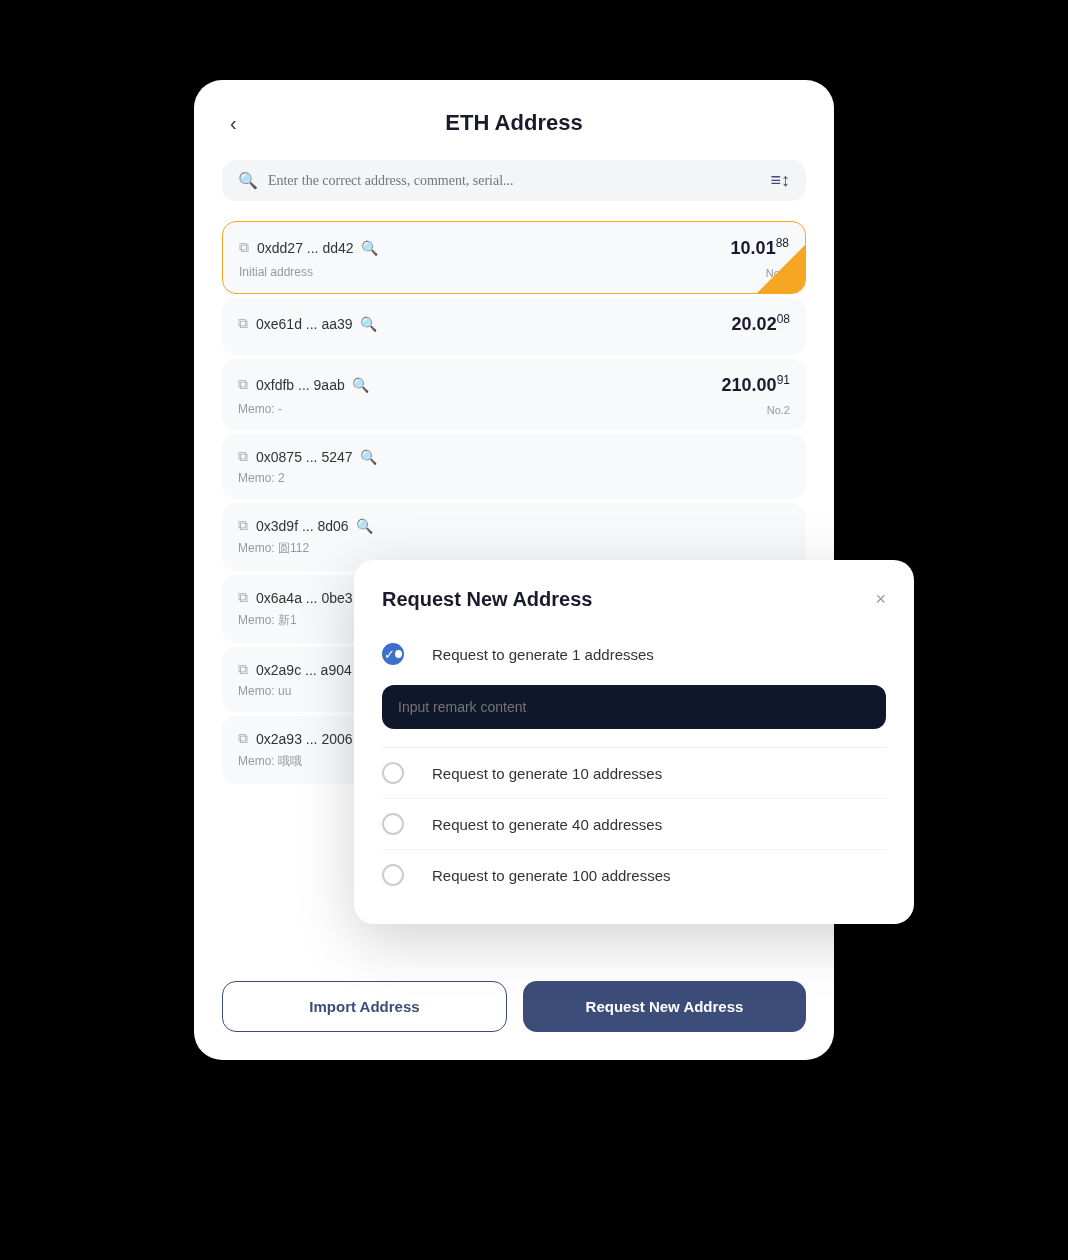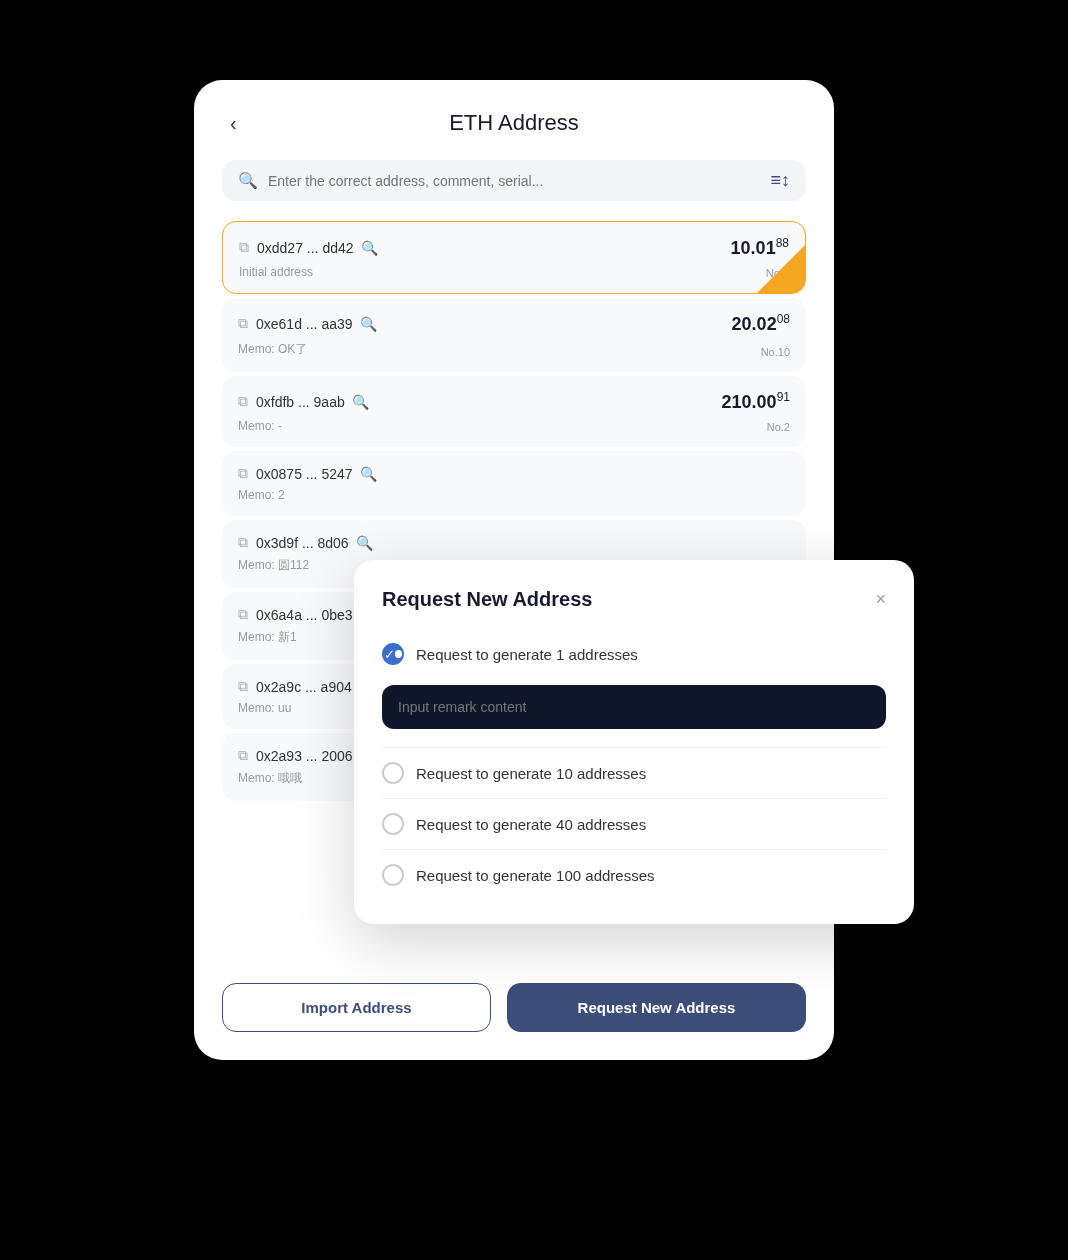--- a/index.html
+++ b/index.html
@@ -43,21 +43,21 @@
       left: 0;
       font-size: 20px;
       color: #333;
       background: none;
       border: none;
       cursor: pointer;
       padding: 4px 8px;
     }
     .header-title {
       font-size: 22px;
-      font-weight: 400;
+      font-weight: 700;
       color: #1a1a2e;
     }
 
     
     .search-bar {
       display: flex;
       align-items: center;
       background: #f4f5f7;
       border-radius: 14px;
       padding: 10px 16px;
@@ -68,20 +68,21 @@
       color: #aaa;
       font-size: 16px;
     }
     .search-input {
       flex: 1;
       background: none;
       border: none;
       outline: none;
       font-size: 14px;
       color: #15803d;
+      font-family: Liberation Serif, serif;
     }
     .filter-icon {
       color: #3d4d7a;
       font-size: 18px;
       cursor: pointer;
     }
 
     
     .address-list {
       display: flex;
@@ -166,20 +167,21 @@
     .footer-buttons {
       display: flex;
       gap: 16px;
       position: absolute;
       bottom: 28px;
       left: 28px;
       right: 28px;
     }
     .btn-import {
       flex: 1;
+      padding: 16px;
       border: 1.5px solid #3d4d7a;
       border-radius: 14px;
       background: #fff;
       font-size: 15px;
       font-weight: 600;
       color: #3d4d7a;
       cursor: pointer;
     }
     .btn-request {
       flex: 1;
@@ -253,20 +255,21 @@
       border-radius: 50%;
       background: #fff;
     }
     .checkmark {
       color: #fff;
       font-size: 13px;
     }
     .radio-label {
       font-size: 15px;
       color: #333;
+      margin-left: 16px;
     }
 
     .remark-input {
       width: 100%;
       background: #0f172a;
       border: none;
       border-radius: 12px;
       padding: 14px 16px;
       font-size: 14px;
       color: #bbb;
@@ -318,24 +321,20 @@
 
       <div class="address-card">
         <div class="address-top">
           <div class="address-left">
             <span class="copy-icon">⧉</span>
             <span class="address-text">0xe61d ... aa39</span>
             <span class="search-addr-icon">🔍</span>
           </div>
           <span class="amount">20.02<sup>08</sup></span>
         </div>
-        <div class="address-bottom">
-          <span class="memo-text">Memo: OK了</span>
-          <span class="no-badge">No.10</span>
-        </div>
       </div>
 
       <div class="address-card">
         <div class="address-top">
           <div class="address-left">
             <span class="copy-icon">⧉</span>
             <span class="address-text">0xfdfb ... 9aab</span>
             <span class="search-addr-icon">🔍</span>
           </div>
           <span class="amount">210.00<sup>91</sup></span>

